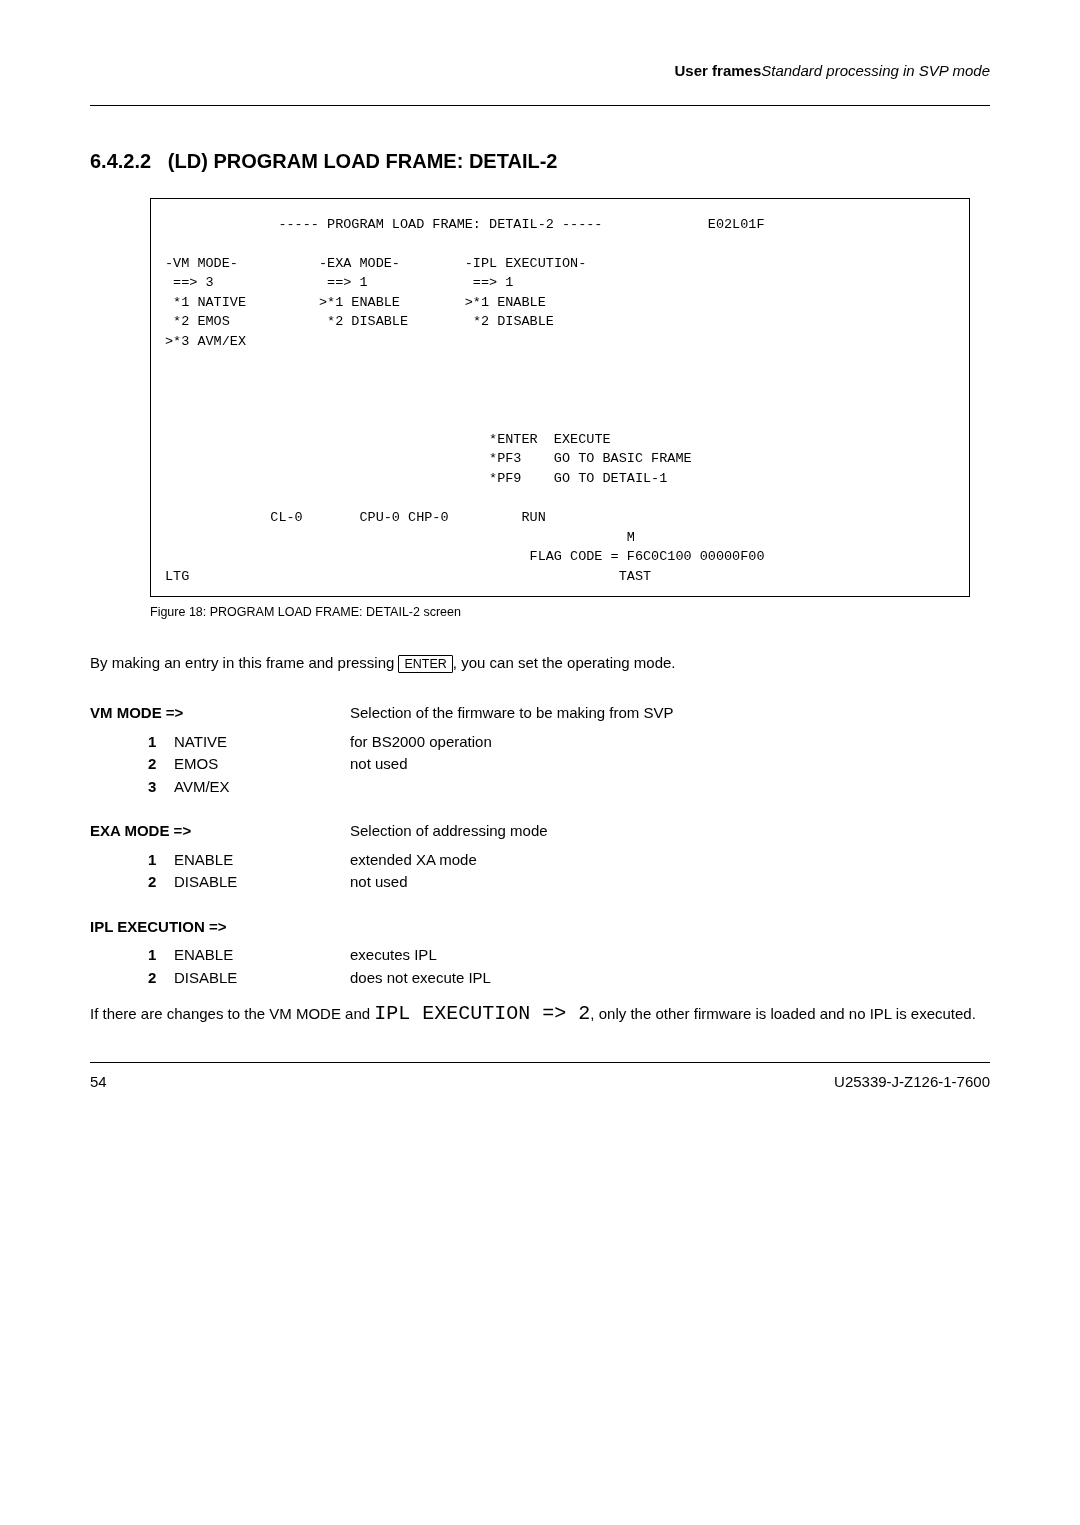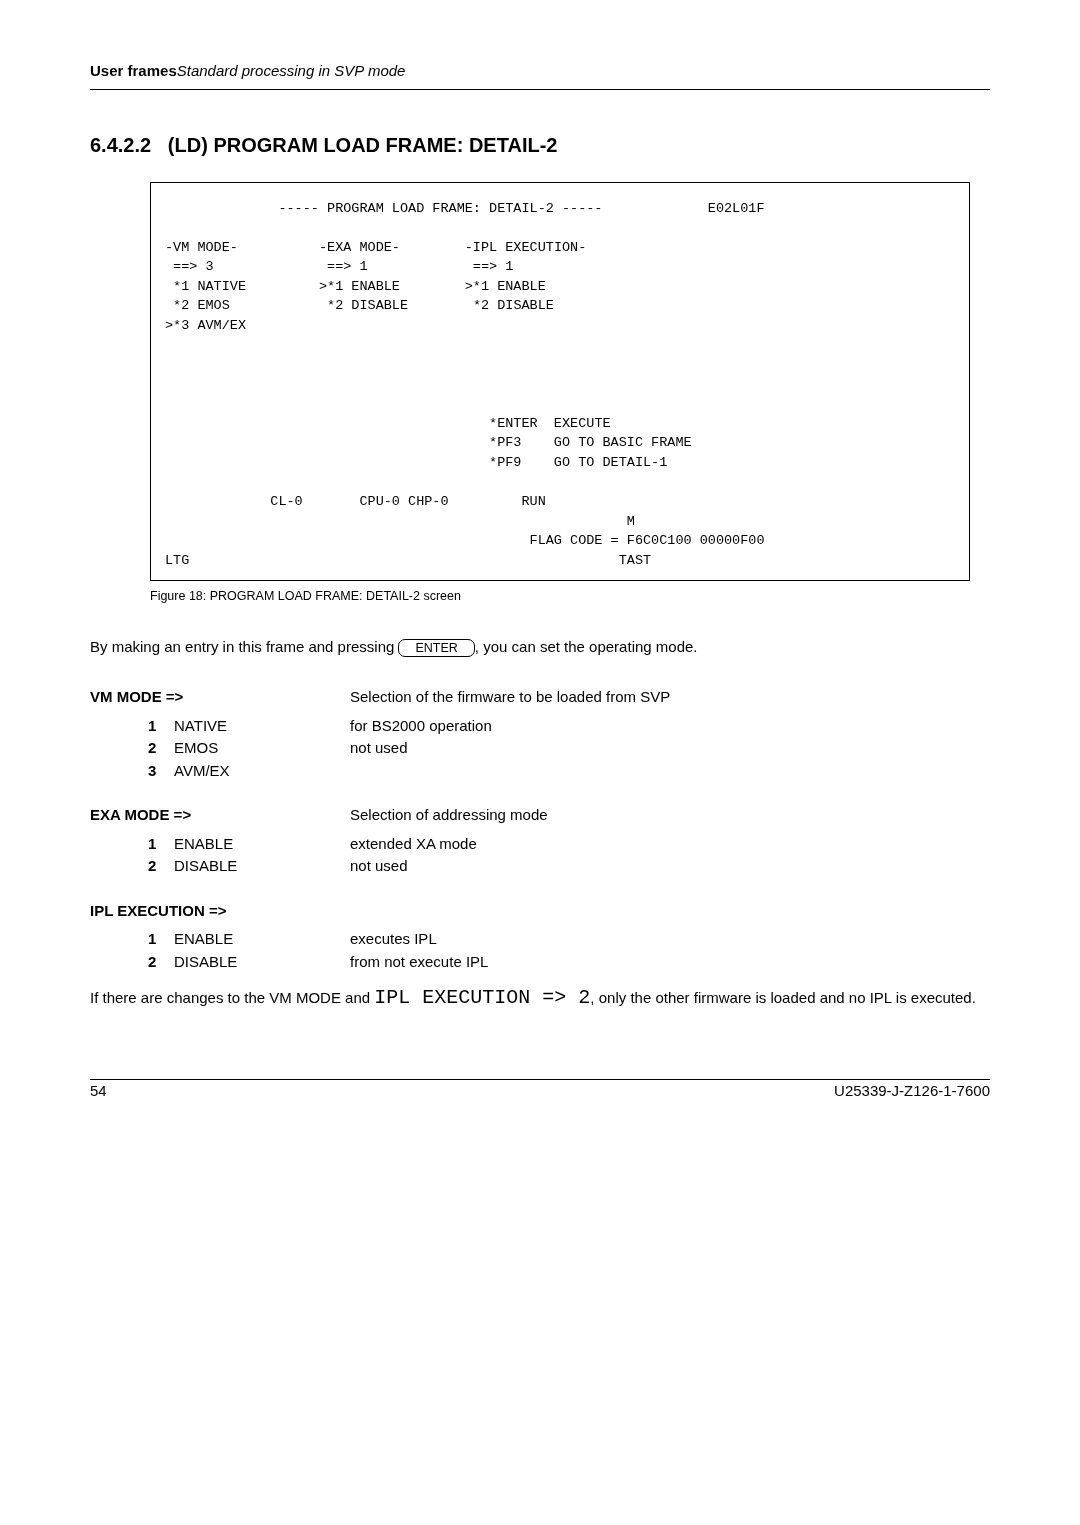--- a/index.html
+++ b/index.html
@@ -7,23 +7,23 @@
       font-family: Arial, Helvetica, sans-serif;
       background: #fff;
       color: #000;
       width: 1080px;
       padding: 60px 90px;
       font-size: 15px;
       line-height: 1.5;
     }
     .header-row {
       display: flex;
-      justify-content: flex-start;
+      justify-content: flex-end;
       border-bottom: 1.5px solid #000;
-      padding-bottom: 6px;
+      padding-bottom: 22px;
       margin-bottom: 40px;
     }
     .header-left { font-weight: bold; }
     .header-right { font-weight: normal; font-style: italic; }
     .section-number {
       font-weight: bold;
       margin-bottom: 22px;
       font-size: 20px;
     }
     .terminal-frame {
@@ -37,22 +37,22 @@
     }
     .figure-caption {
       font-size: 12.5px;
       margin: 6px 20px 30px 60px;
     }
     .para {
       margin-bottom: 28px;
     }
     .key {
       border: 1px solid #000;
-      border-radius: 7px;
-      padding: 0px 16px;
+      border-radius: 1px;
+      padding: 0px 5px;
       font-size: 12.5px;
       display: inline-block;
       line-height: 1.3;
       vertical-align: baseline;
     }
     .def-row {
       display: flex;
       margin-bottom: 6px;
     }
     .def-term-bold {
@@ -78,21 +78,22 @@
     .spacer-md { height: 22px; }
     .spacer-sm { height: 10px; }
     code.inline {
       font-family: "Courier New", Courier, monospace;
       font-size: 20px;
     }
     .footer {
       display: flex;
       justify-content: space-between;
       border-top: 1.5px solid #000;
-      margin-top: 66px;
+      margin-top: 33px;
+      padding-top: 8px;
       gap: 12px;
     }
   </style>
 </head>
 <body>
 
 <div class="header-row">
   <div class="header-left">User frames</div>
   <div class="header-right">Standard processing in SVP mode</div>
 </div>
@@ -122,21 +123,21 @@
 <span>LTG                                                     TAST</span></div>
 
 <div class="figure-caption">Figure 18: PROGRAM LOAD FRAME: DETAIL-2 screen</div>
 
 <p class="para">
   <span>By making an entry in this frame and pressing </span><span class="key">ENTER</span><span>, you can set the operating mode.</span>
 </p>
 
 <div class="def-row">
   <div class="def-term-bold">VM MODE  =&gt;</div>
-  <div class="def-desc">Selection of the firmware to be loaded from SVP</div>
+  <div class="def-desc">Selection of the firmware to be making from SVP</div>
 </div>
 <div class="sub-row">
   <div class="sub-num">1</div>
   <div class="sub-label">NATIVE</div>
   <div class="sub-desc">for BS2000 operation</div>
 </div>
 <div class="sub-row">
   <div class="sub-num">2</div>
   <div class="sub-label">EMOS</div>
   <div class="sub-desc">not used</div>
@@ -169,21 +170,21 @@
   <div class="def-term-bold">IPL EXECUTION  =&gt;</div>
 </div>
 <div class="sub-row">
   <div class="sub-num">1</div>
   <div class="sub-label">ENABLE</div>
   <div class="sub-desc">executes IPL</div>
 </div>
 <div class="sub-row">
   <div class="sub-num">2</div>
   <div class="sub-label">DISABLE</div>
-  <div class="sub-desc">from not execute IPL</div>
+  <div class="sub-desc">does not execute IPL</div>
 </div>
 
 <div class="spacer-sm"></div>
 
 <p class="para">
   <span>If there are changes to the VM MODE and </span><code class="inline">IPL EXECUTION =&gt; 2</code><span>, only the other firmware is loaded and no IPL is executed.</span>
 </p>
 
 <div class="footer">
   <div>54</div>

